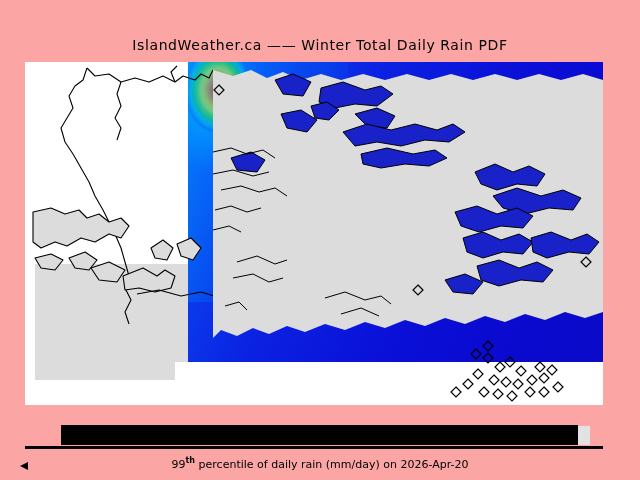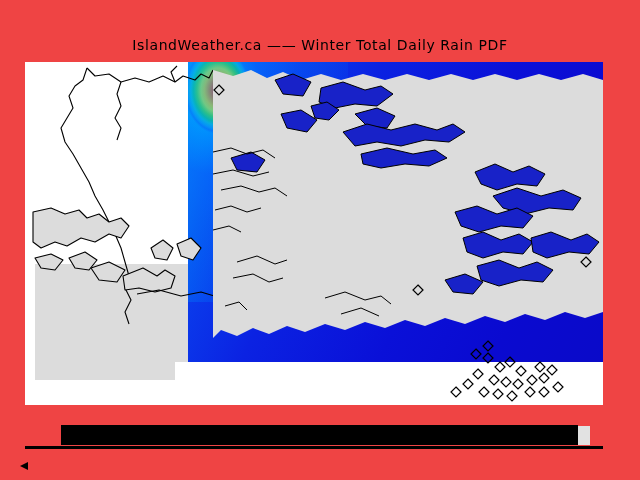--- a/index.html
+++ b/index.html
@@ -13,21 +13,21 @@
     position: relative;
     overflow: hidden;
     font-family: "DejaVu Sans", sans-serif;
   }
 
   #figure {
     position: absolute;
     left: 0; top: 0;
     width: 640px;
     height: 480px;
-    background: #ef4444;
+    background: #fca5a5;
   }
 
   
   #title {
     position: absolute;
     left: 0;
     top: 37px;
     width: 640px;
     text-align: center;
     font-size: 14px;
@@ -319,14 +319,17 @@
   </div>
 
   <div id="colorbar-wrap">
     <div id="colorbar"></div>
     <div id="colorbar-tail"></div>
     <div id="colorbar-axis">
       <div id="colorbar-arrow"></div>
     </div>
   </div>
 
+  <div id="caption">
+    <span>99</span><sup>th</sup><span> percentile of daily rain (mm/day) on 2026-Apr-20</span>
+  </div>
 
 </div>
 
 </body></html>

